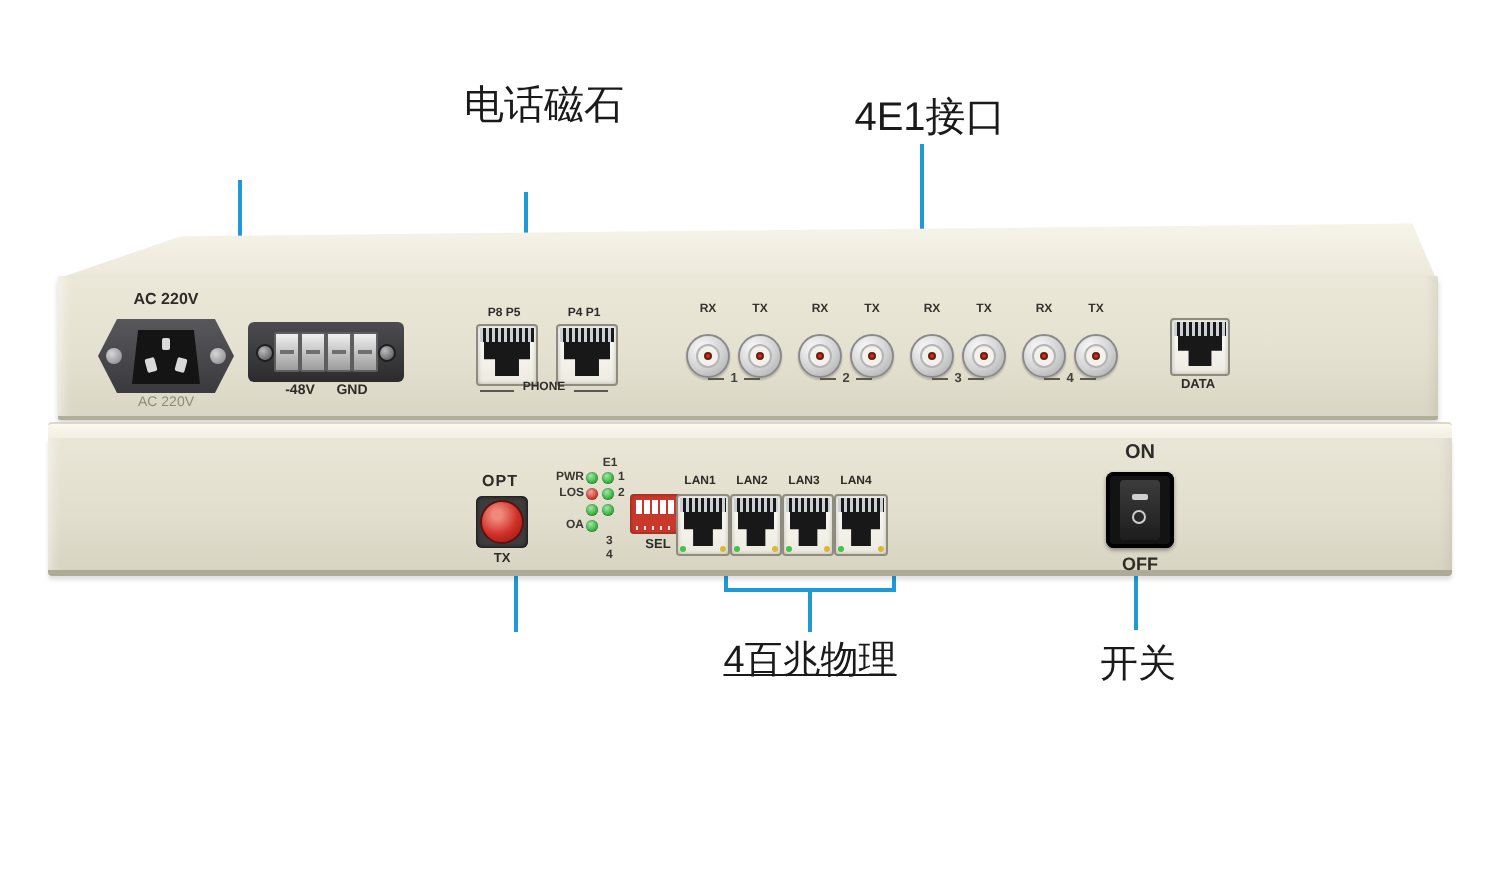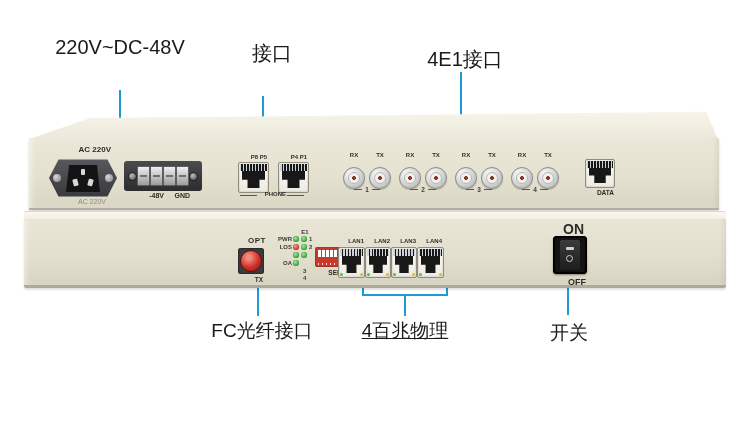--- a/index.html
+++ b/index.html
@@ -20,21 +20,21 @@
     border-bottom:2px solid #b2ae9c;border-radius:1px;
     box-shadow:0 2px 3px rgba(0,0,0,.16), inset -4px 0 6px -2px rgba(0,0,0,.08), inset 4px 0 6px -2px rgba(255,255,255,.55);}
   
   .front-bevel{position:absolute;left:24px;top:211px;width:702px;height:9px;
     background:linear-gradient(180deg,#fbf8ef,#f0ecdd);border-radius:2px 2px 0 0;border-top:1px solid #dcd8c8;}
   .front-face{position:absolute;left:24px;top:219px;width:702px;height:66px;
     background:linear-gradient(180deg,#eae6d7 0%,#e2decd 60%,#d8d4c2 100%);
     border-bottom:3px solid #aeaa98;border-radius:0 0 2px 2px;
     box-shadow:0 2px 2px rgba(0,0,0,.12), inset -4px 0 6px -2px rgba(0,0,0,.07), inset 4px 0 6px -2px rgba(255,255,255,.5);}
   
-  .dtxt{position:absolute;color:#2e2c28;font-weight:bold;text-align:right;}
+  .dtxt{position:absolute;color:#2e2c28;font-weight:bold;text-align:center;}
   .dtxt-gray{color:#8f8a78;font-weight:normal;}
   
   .ac-plate{position:absolute;left:49px;top:157px;width:68px;height:42px;
     background:linear-gradient(#5a5a5e,#38383c);
     clip-path:polygon(0 50%,14% 6%,86% 6%,100% 50%,86% 94%,14% 94%);}
   .ac-screw{position:absolute;width:8px;height:8px;border-radius:50%;
     background:radial-gradient(circle at 35% 35%,#d6d6d8,#828286);top:17px;}
   .ac-recess{position:absolute;left:17px;top:8px;width:34px;height:27px;background:#141414;
     clip-path:polygon(9% 0,91% 0,100% 100%,0 100%);}
   .ac-pin{position:absolute;background:#d9d9d9;border-radius:1px;}
@@ -85,24 +85,23 @@
     background:linear-gradient(#3c3c3c,#1d1d1d);}
   .rocker .bar{position:absolute;left:50%;top:7px;width:8px;height:3px;margin-left:-4px;background:#cfcfcf;border-radius:1px;}
   .rocker .ring{position:absolute;left:50%;bottom:8px;width:7px;height:7px;margin-left:-4.5px;border:1.5px solid #cfcfcf;border-radius:50%;box-sizing:border-box;}
 </style>
 </head>
 <body>
 
 <div class="stage">
 
   <div class="ann" style="left:45px;top:34px;width:150px;">
-    <div>220V~DC-48V</div>
   </div>
   <div class="ann" style="left:202px;top:40px;width:140px;">
-    <div>接口</div>
+    <div>电话磁石</div>
   </div>
   <div class="ann" style="left:400px;top:46px;width:130px;">
     <div>4E1接口</div>
   </div>
 
   <div class="vline" style="left:119px;top:90px;height:36px;"></div>
   <div class="hline" style="left:81px;top:125px;width:78px;"></div>
   <div class="vline" style="left:81px;top:125px;height:52px;"></div>
   <div class="vline" style="left:156px;top:125px;height:47px;"></div>
   <div class="vline" style="left:262px;top:96px;height:66px;"></div>
@@ -282,32 +281,29 @@
     <div class="lanled g"></div>
       <div class="lanled y"></div>
   </div>
   <div class="rj45" style="left:417px;top:247px;width:25px;height:29px;">
     <div class="slot"></div>
       <div class="pins"></div>
     <div class="lanled g"></div>
       <div class="lanled y"></div>
   </div>
 
-  <div class="dtxt" style="left:556px;top:221px;width:28px;font-size:14px;">ON</div>
+  <div class="dtxt" style="left:556px;top:221px;width:28px;font-size:10px;">ON</div>
   <div class="rocker">
     <div class="inner">
       <div class="bar"></div>
       <div class="ring"></div>
     </div>
   </div>
   <div class="dtxt" style="left:554px;top:277px;width:32px;font-size:9px;">OFF</div>
 
-  <div class="ann ann-sm" style="left:182px;top:318px;width:160px;">
-    <div>FC光纤接口</div>
-  </div>
   <div class="ann ann-sm" style="left:330px;top:318px;width:150px;text-decoration:underline;">
     <div>4百兆物理</div>
   </div>
   <div class="ann ann-sm" style="left:529px;top:320px;width:80px;">
     <div>开关</div>
   </div>
 
 </div>
 
 </body></html>

